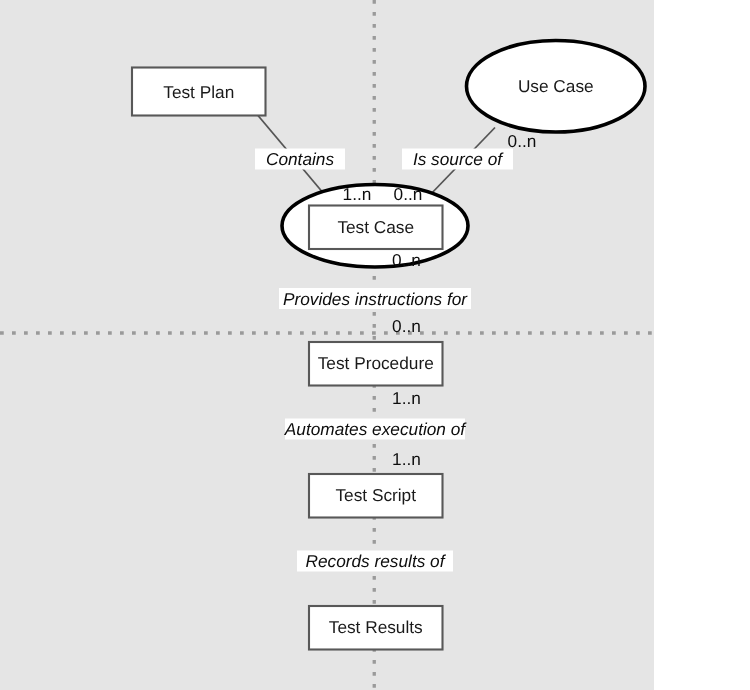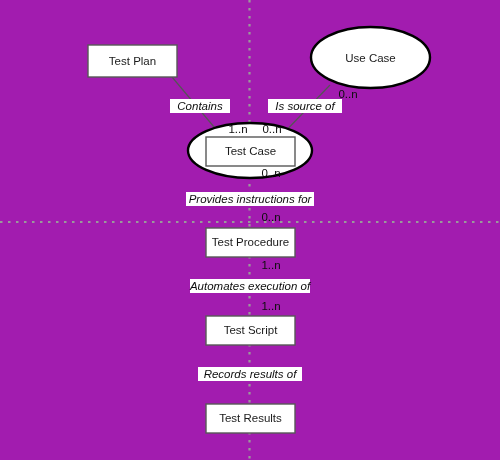--- a/index.html
+++ b/index.html
@@ -5,23 +5,23 @@
   html, body {
     margin: 0;
     padding: 0;
     background: #ffffff;
   }
   body {
     font-family: "Liberation Sans", sans-serif;
   }
   #diagram-canvas {
     position: relative;
-    width: 500px;
+    width: 436px;
     height: 460px;
-    background: #a21caf;
+    background: #e5e5e5;
     overflow: hidden;
   }
   #diagram-svg {
     position: absolute;
     left: 0;
     top: 0;
     width: 500px;
     height: 460px;
   }
   .node-label {

